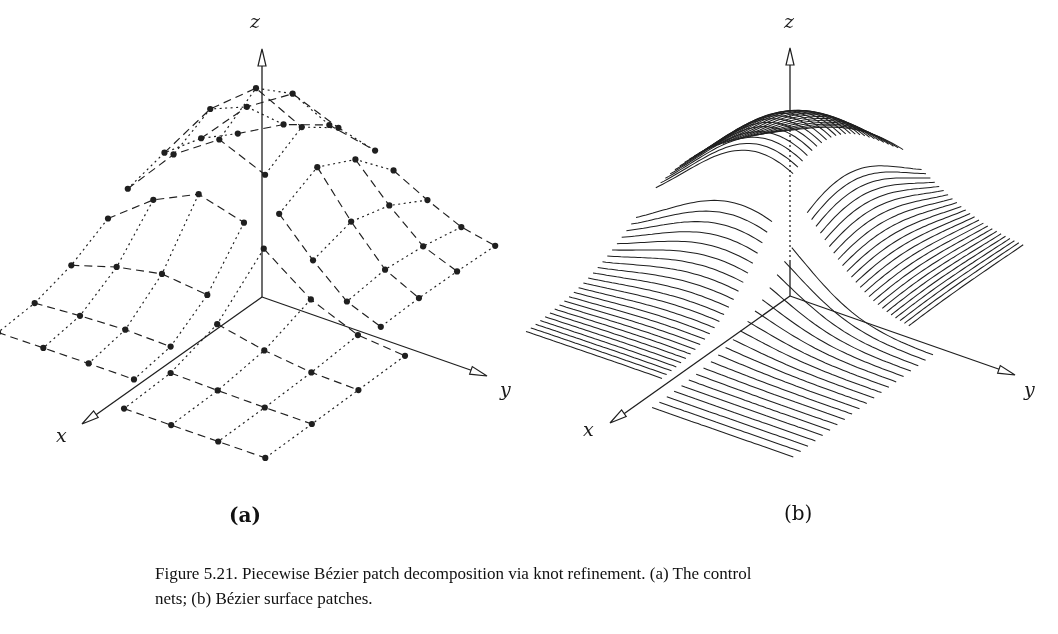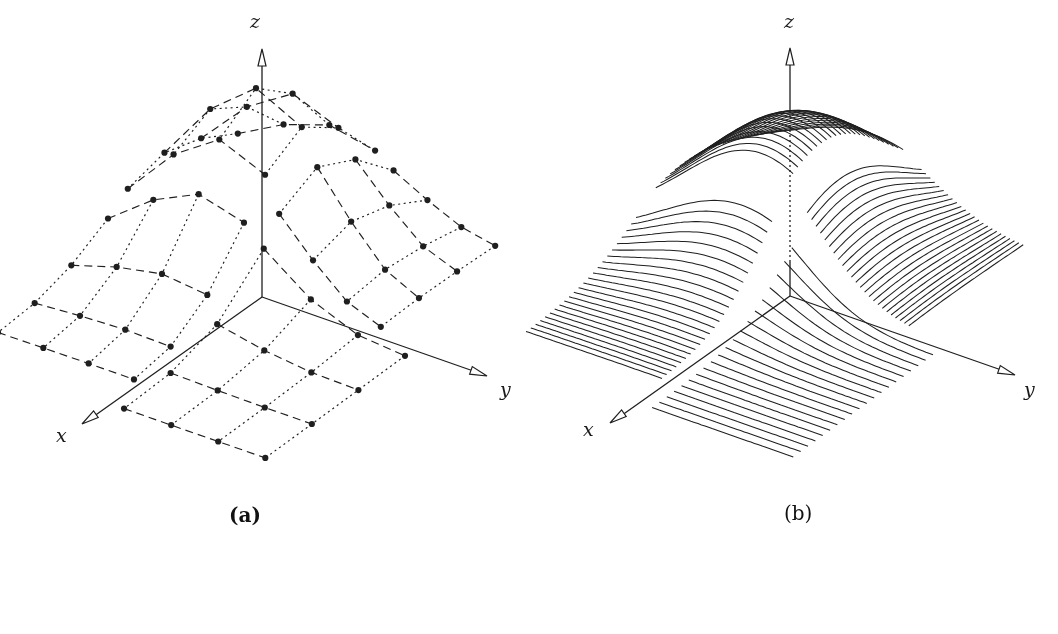--- a/index.html
+++ b/index.html
@@ -252,14 +252,18 @@
   <span class="axis-label" style="left:56px;top:424px;">x</span>
   <span class="axis-label" style="left:500px;top:378px;">y</span>
 
   <span class="axis-label" style="left:784px;top:10px;">z</span>
   <span class="axis-label" style="left:583px;top:418px;">x</span>
   <span class="axis-label" style="left:1024px;top:378px;">y</span>
 
   <span class="panel-tag bold" style="left:229px;top:503px;">(a)</span>
   <span class="panel-tag" style="left:784px;top:501px;">(b)</span>
 
+  <div class="caption">
+    <div>Figure 5.21. Piecewise Bézier patch decomposition via knot refinement. (a) The control</div>
+    <div>nets; (b) Bézier surface patches.</div>
+  </div>
 
 </div>
 
 </body></html>

